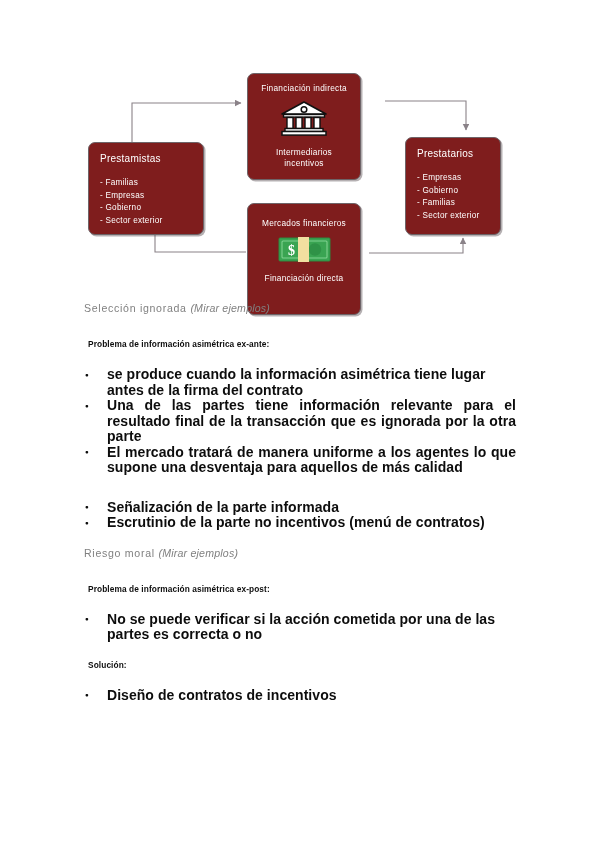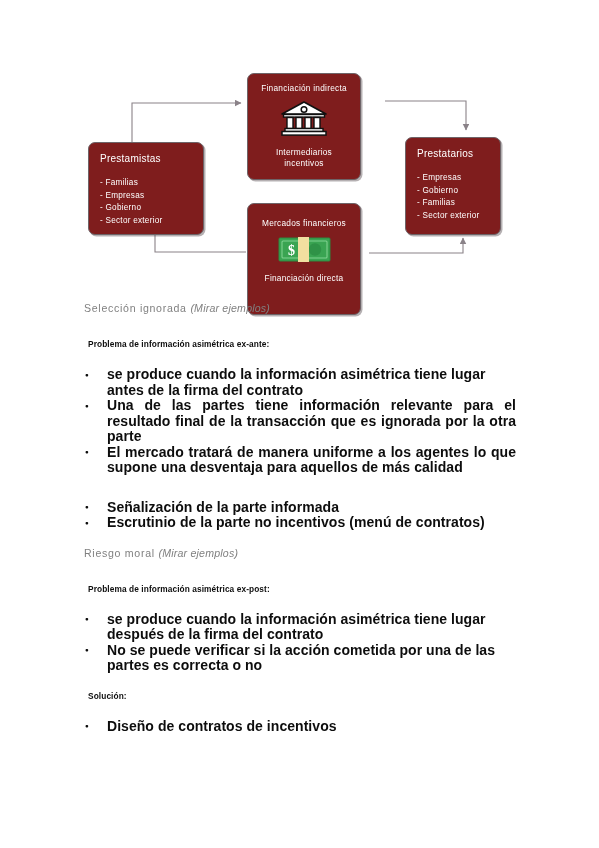--- a/index.html
+++ b/index.html
@@ -290,21 +290,20 @@
     <h2 class="section-head">
       <span>Riesgo moral</span>
       <span class="em">(Mirar ejemplos)</span>
     </h2>
 
     <div class="sp-18"></div>
     <p class="para">Problema de información asimétrica ex-post:</p>
     <div class="sp-12"></div>
 
     <ul class="bullets">
-      <li>se produce cuando la información asimétrica tiene lugar después de la firma del contrato</li>
       <li>No se puede verificar si la acción cometida por una de las partes es correcta o no</li>
     </ul>
 
     <div class="sp-12"></div>
     <p class="para">Solución:</p>
     <div class="sp-12"></div>
 
     <ul class="bullets">
       <li>Diseño de contratos de incentivos</li>
     </ul>

